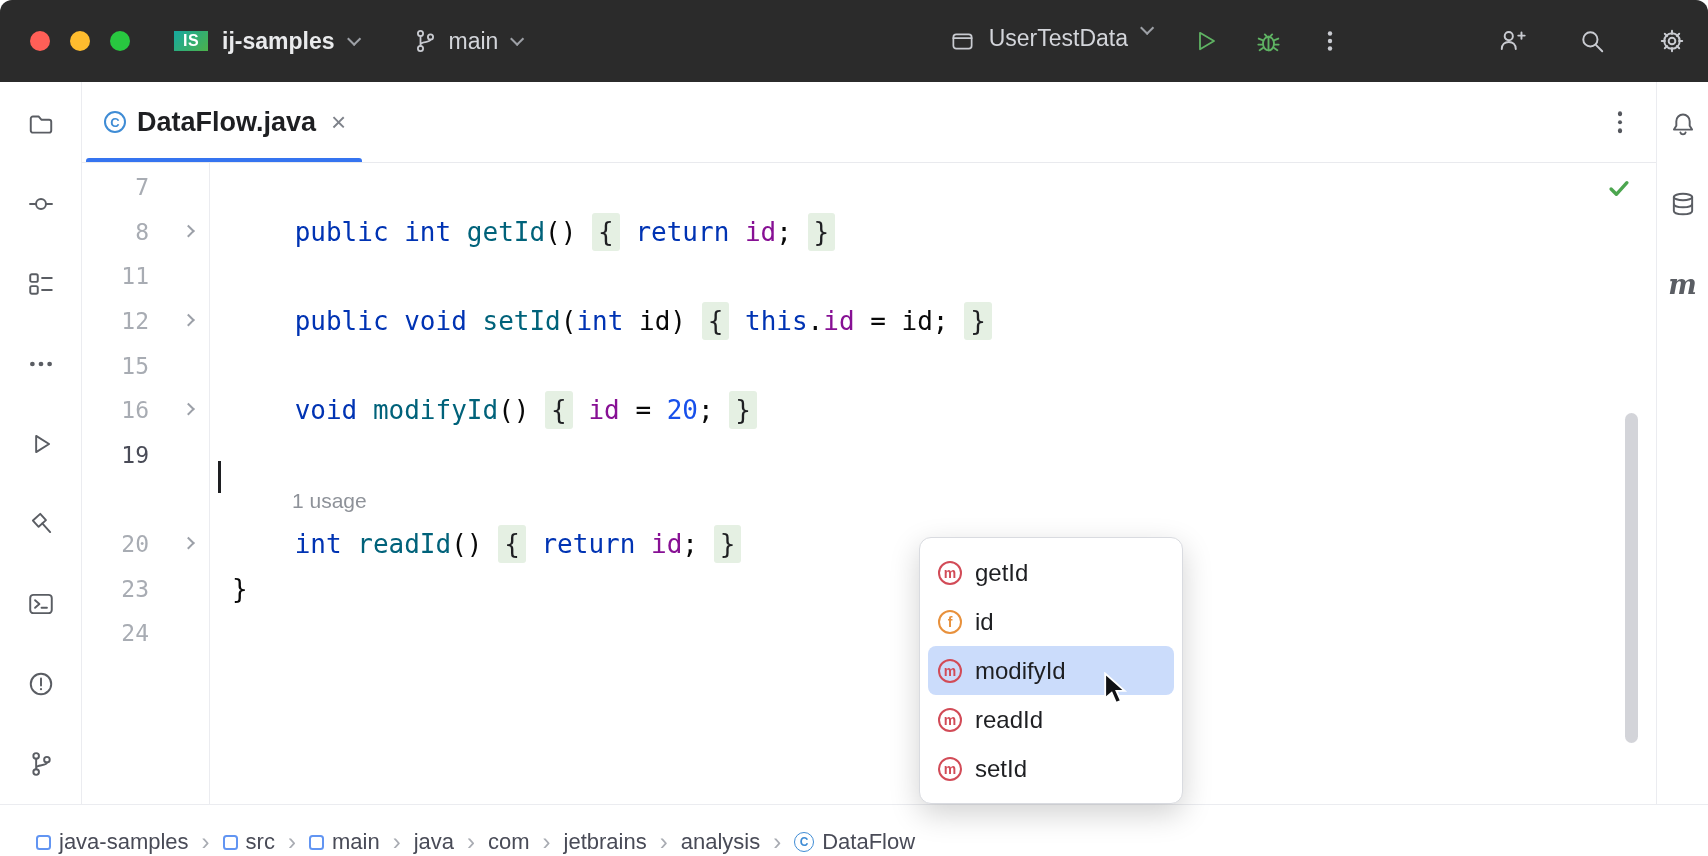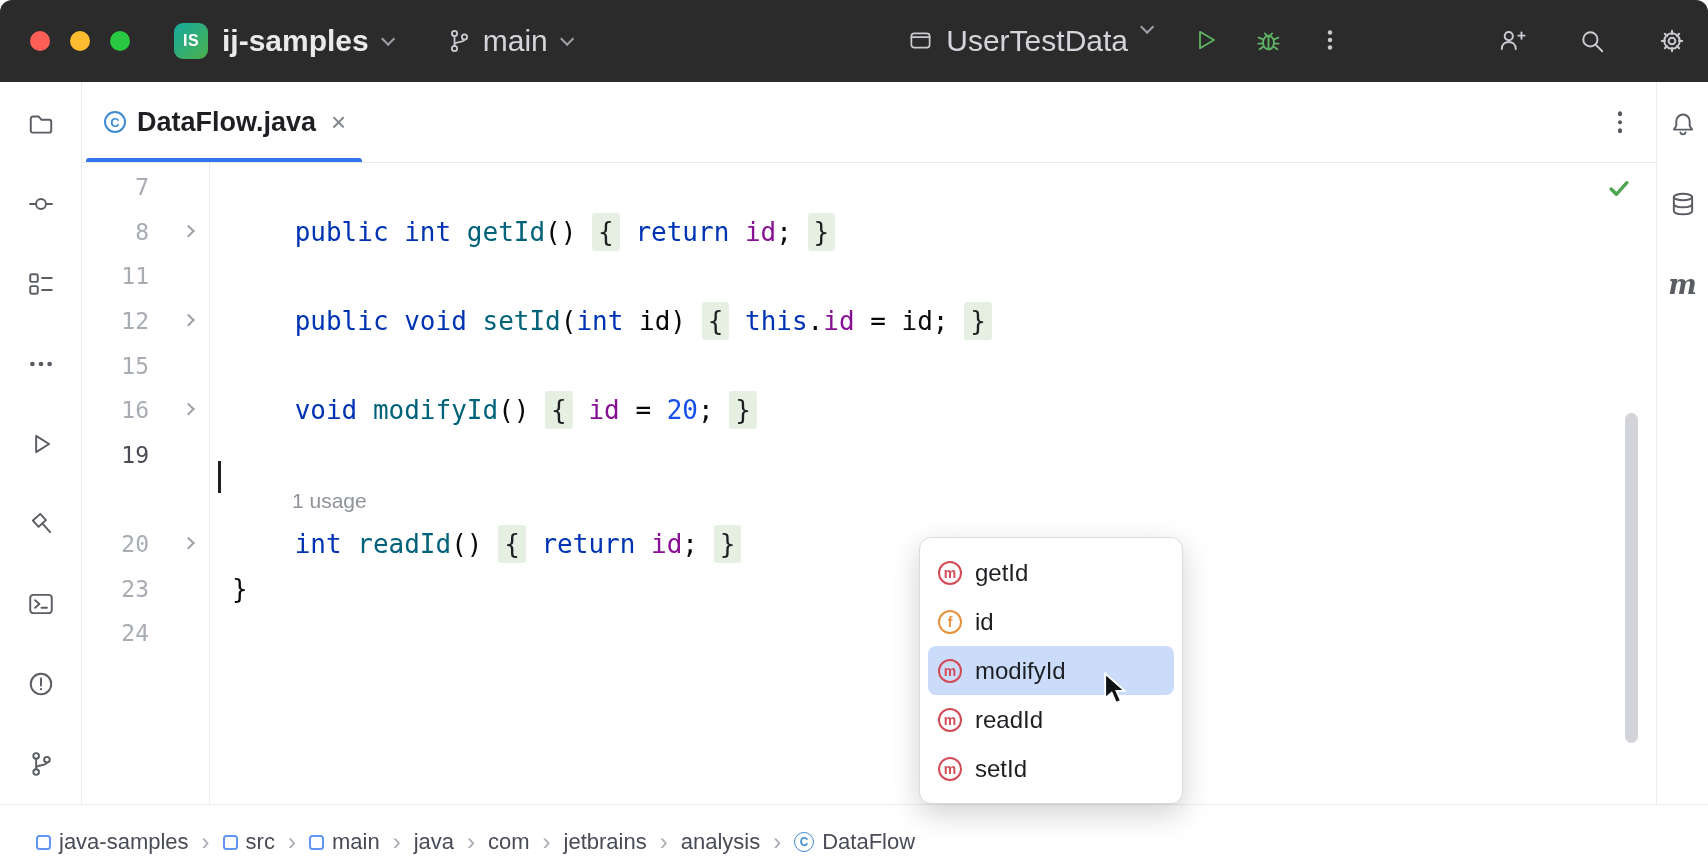--- a/index.html
+++ b/index.html
@@ -5,24 +5,24 @@
 <style>
   * { box-sizing: border-box; margin: 0; padding: 0; }
   html,body { width:1708px; height:856px; background:#ffffff; font-family:"Liberation Sans",sans-serif; }
   .window { width:1708px; height:856px; display:flex; flex-direction:column; border-radius:12px; overflow:hidden; background:#fff; }
 
   
   .titlebar { flex:0 0 82px; background:#2b2b2b; display:flex; align-items:center; padding:0 14px 0 30px; color:#d8dade; }
   .traffic { display:flex; gap:20px; align-items:center; }
   .tl { width:20px; height:20px; border-radius:50%; }
   .tl.red{background:#ff5f57}.tl.yellow{background:#febc2e}.tl.green{background:#28c840}
-  .proj-badge { width:34px; height:36px; border-radius:9px; margin-left:44px;
+  .proj-badge { width:34px; height:20px; border-radius:0; margin-left:44px;
     background:linear-gradient(135deg,#16a8a0,#4cb24a); color:#fff; font-size:16px; font-weight:700;
     display:flex; align-items:center; justify-content:center; letter-spacing:.5px; }
-  .tb-label { font-size:30px; color:#e9eaec; font-weight:600; margin-left:14px; }
+  .tb-label { font-size:23px; color:#e9eaec; font-weight:600; margin-left:14px; }
   .tb-label.dim { color:#d3d5da; font-weight:400; }
   .chev { width:10px; height:10px; border-right:2px solid #9da0a6; border-bottom:2px solid #9da0a6;
     transform:rotate(45deg) translateY(-3px); margin-left:12px; }
   .tb-icon { display:flex; align-items:center; justify-content:center; width:32px; height:32px; }
   .tb-icon svg { stroke:#c9cbd1; fill:none; stroke-width:1.8; stroke-linecap:round; stroke-linejoin:round; }
   .tb-center { display:flex; align-items:flex-start; margin-left:auto; }
   .tb-right { display:flex; align-items:center; gap:48px; margin-left:150px; padding-right:6px; }
   .green-svg { stroke:#5fb363; fill:none; stroke-width:1.8; stroke-linecap:round; stroke-linejoin:round; }
 
   

